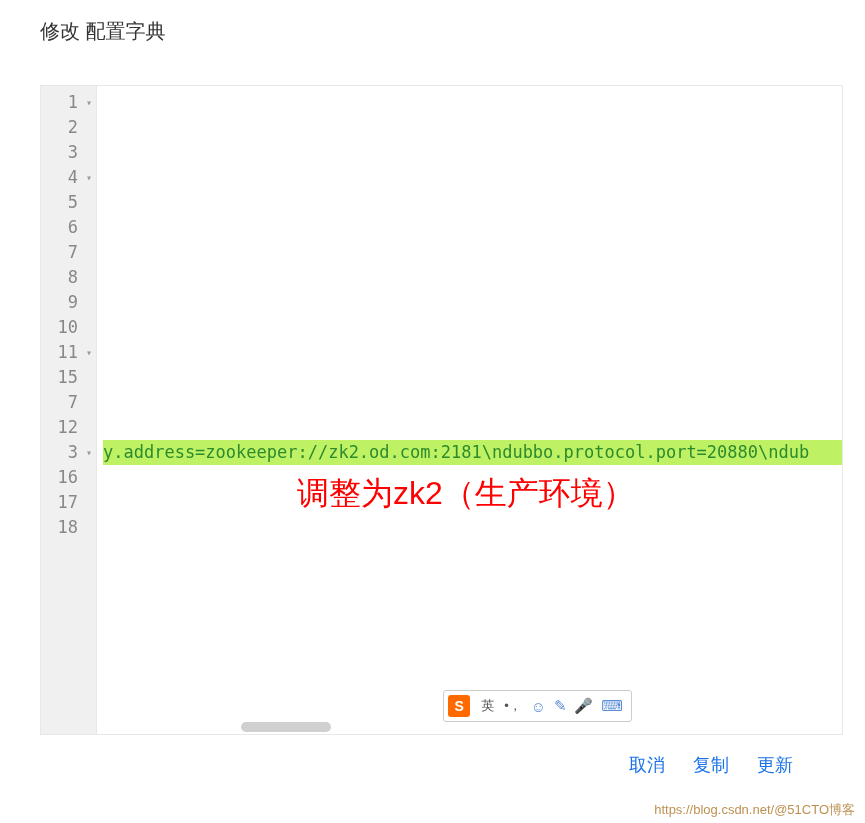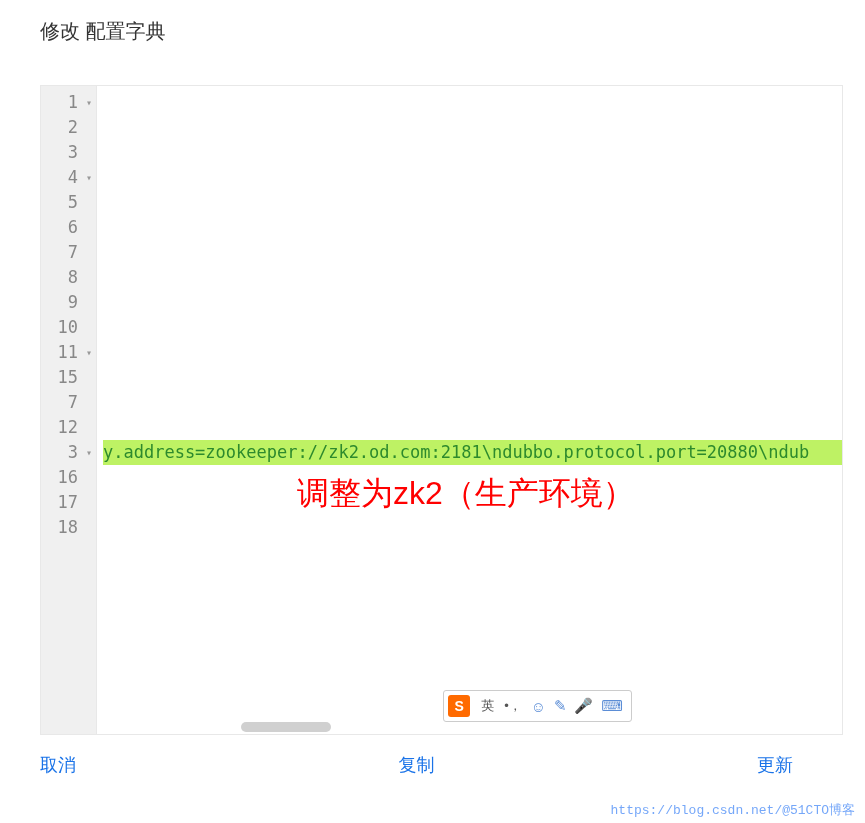--- a/index.html
+++ b/index.html
@@ -114,41 +114,40 @@
       position: absolute;
       bottom: 2px;
       left: 200px;
       width: 90px;
       height: 10px;
       background: #d0d0d0;
       border-radius: 5px;
     }
     .footer {
       display: flex;
-      justify-content: space-between;
-      gap: 70px;
+      justify-content: flex-end;
+      gap: 28px;
       padding: 18px 50px 0 0;
       font-size: 18px;
     }
     .footer-btn {
       color: #1a73e8;
       cursor: pointer;
       background: none;
       border: none;
       font-size: 18px;
       font-family: inherit;
     }
     .watermark {
       position: absolute;
       right: 10px;
       bottom: 4px;
-      color: #3b82f6;
+      color: #a16207;
       font-size: 13px;
       opacity: 0.7;
-      font-family: Liberation Mono, monospace;
     }
   </style>
 </head>
 <body>
 
 <div class="dialog">
   <div class="dialog-title">修改 配置字典</div>
 
   <div class="editor-container">
     <div class="editor">

